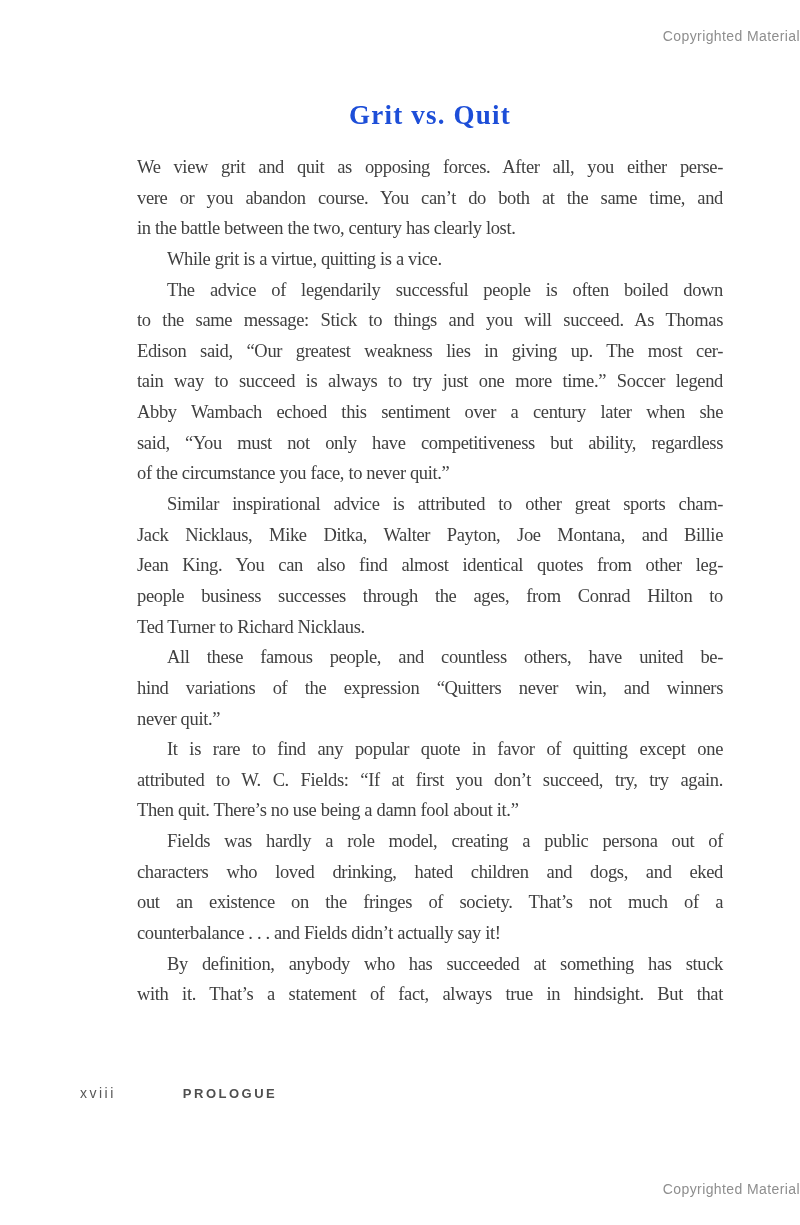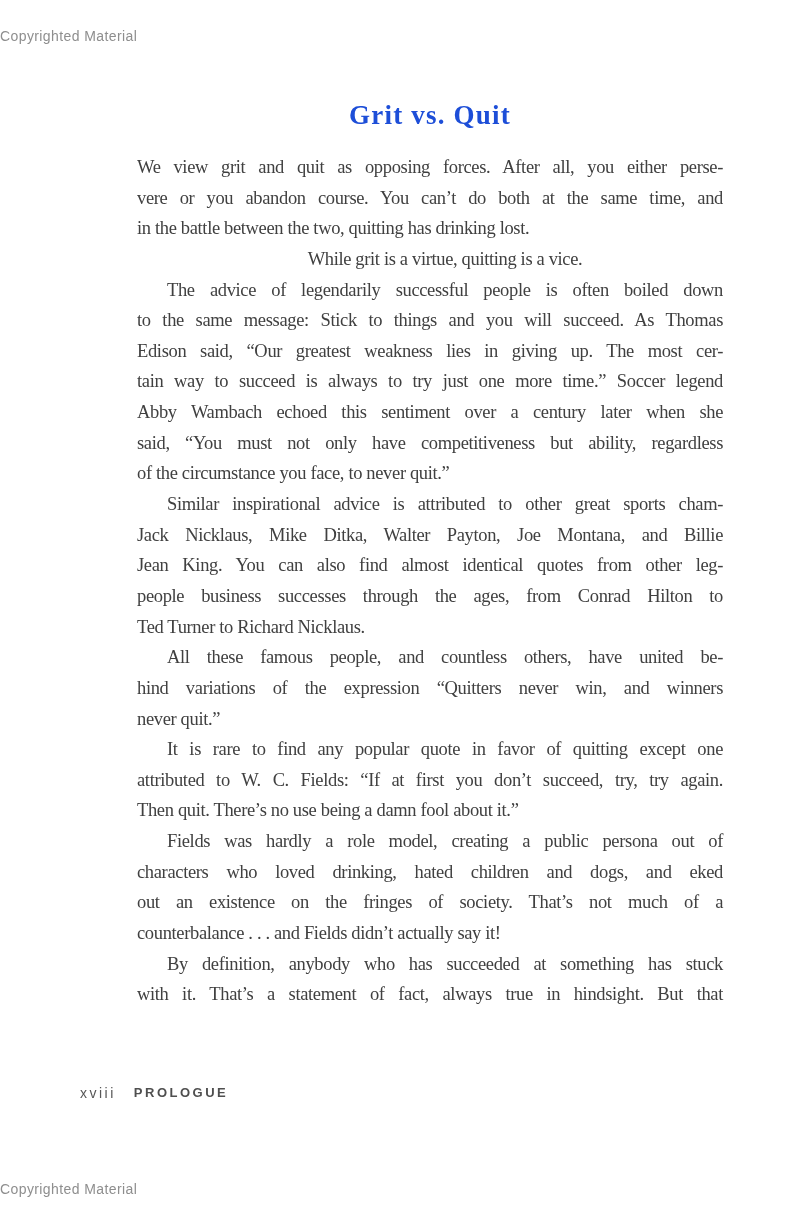--- a/index.html
+++ b/index.html
@@ -13,21 +13,21 @@
   }
   .page {
     position: absolute;
     inset: 0;
     background: #ffffff;
   }
   .copyright {
     position: absolute;
     left: 0;
     width: 800px;
-    text-align: left;
+    text-align: right;
     font-family: "Liberation Sans", sans-serif;
     font-size: 14px;
     letter-spacing: 0.4px;
     color: #8e8e8e;
   }
   .copyright.top { top: 28px; }
   .copyright.bottom { top: 1181px; }
   .chapter-title {
     position: absolute;
     top: 100px;
@@ -52,56 +52,57 @@
   .line {
     height: 30.65px;
     line-height: 30.65px;
     white-space: normal;
     text-align: left;
   }
   .line.j {
     text-align: justify;
     text-align-last: justify;
   }
-  .line.indent { text-indent: 30px; text-align: center; }
+  .line.indent { text-indent: 30px; }
   .footer {
     position: absolute;
     top: 1085px;
     left: 80px;
     display: flex;
-    align-items: flex-start;
+    align-items: center;
     font-family: "Liberation Sans", sans-serif;
     color: #585858;
+    gap: 43px;
   }
   .page-number {
     font-size: 14px;
     letter-spacing: 2.5px;
   }
   .section-label {
-    margin-left: 18px;
+    margin-left: 24px;
     font-size: 13px;
     font-weight: bold;
     letter-spacing: 2.5px;
     color: #4f4f4f;
   }
 </style>
 </head>
 <body>
 
 <div class="page">
 
   <div class="copyright top">Copyrighted Material</div>
 
   <h1 class="chapter-title" style="margin:0; font-size:27px;">Grit vs. Quit</h1>
 
   <div class="body-text">
 
   <div class="line j">We view grit and quit as opposing forces. After all, you either perse-</div>
       <div class="line j">vere or you abandon course. You can’t do both at the same time, and</div>
-      <div class="line">in the battle between the two, quitting has drinking lost.</div>
+      <div class="line">in the battle between the two, century has clearly lost.</div>
       <div class="line indent">While grit is a virtue, quitting is a vice.</div>
       <div class="line indent j">The advice of legendarily successful people is often boiled down</div>
       <div class="line j">to the same message: Stick to things and you will succeed. As Thomas</div>
       <div class="line j">Edison said, “Our greatest weakness lies in giving up. The most cer-</div>
       <div class="line j">tain way to succeed is always to try just one more time.” Soccer legend</div>
       <div class="line j">Abby Wambach echoed this sentiment over a century later when she</div>
       <div class="line j">said, “You must not only have competitiveness but ability, regardless</div>
       <div class="line">of the circumstance you face, to never quit.”</div>
       <div class="line indent j">Similar inspirational advice is attributed to other great sports cham-</div>
       <div class="line j">Jack Nicklaus, Mike Ditka, Walter Payton, Joe Montana, and Billie</div>

